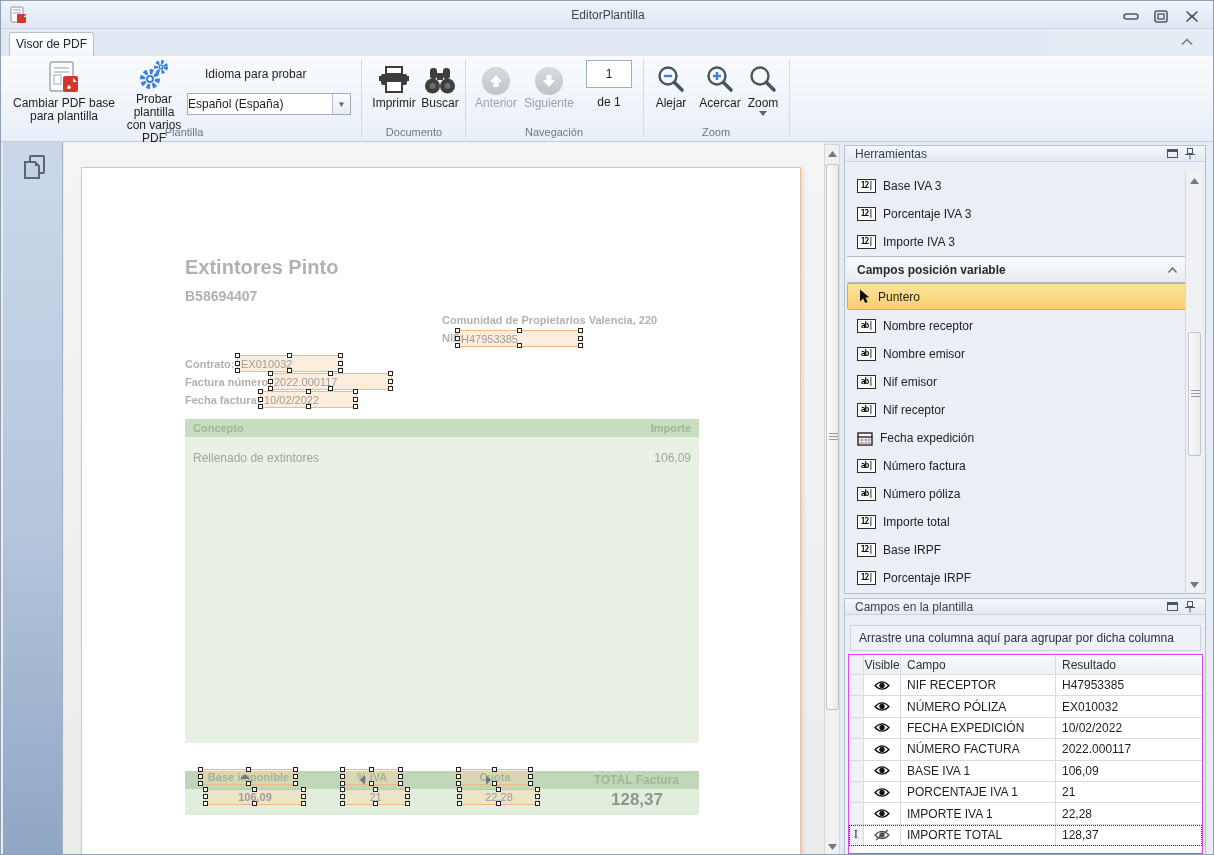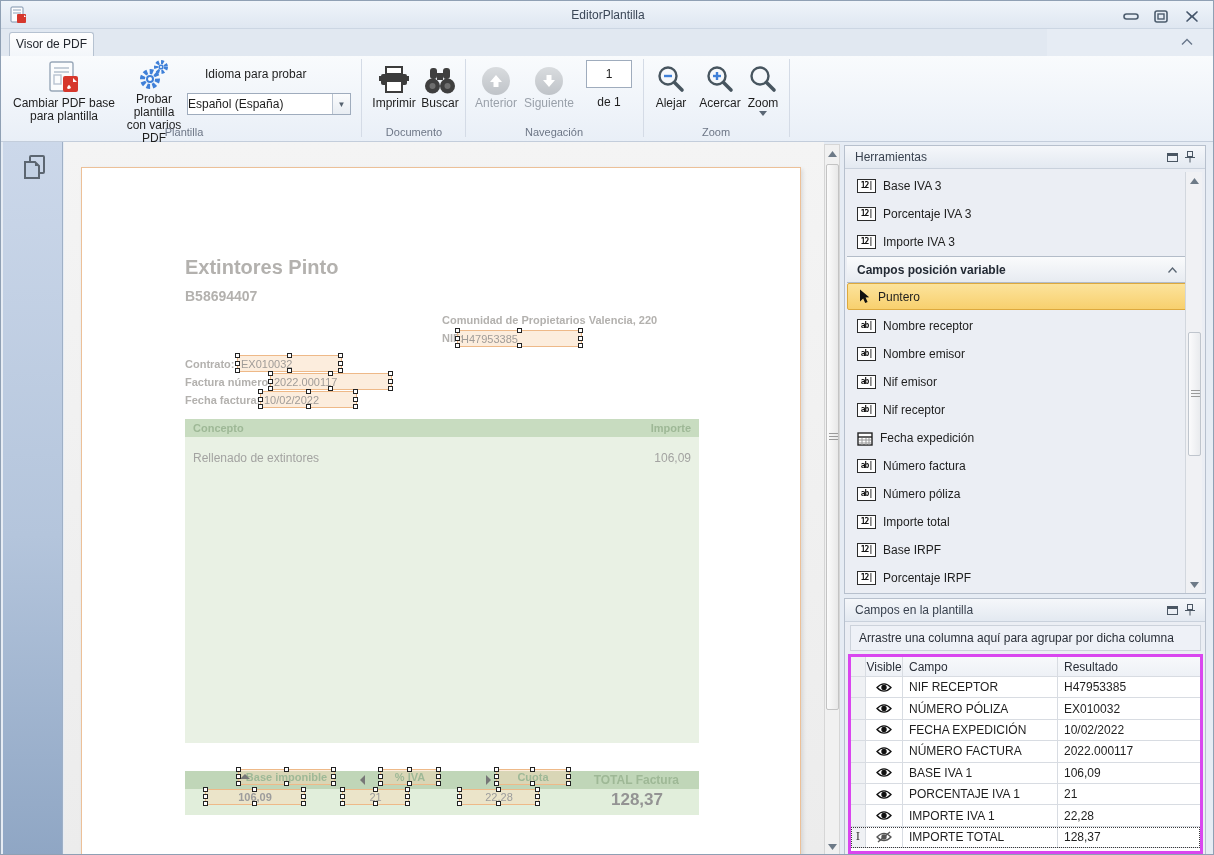--- a/index.html
+++ b/index.html
@@ -69,51 +69,51 @@
   .fieldbox { background:rgba(248,216,180,.45); border:1px solid #eeb988; font-size:11px;
     color:#a09c98; display:flex; align-items:center; }
   .handle { position:absolute; width:5px; height:5px; background:#fff; border:1px solid #222; z-index:6; }
   #concept-hdr { left:103px; top:251px; width:514px; height:18px; background:#c8dcc0;
     color:#9eb896; font-weight:bold; font-size:11px; display:flex; justify-content:space-between;
     align-items:center; padding:0 8px; }
   #concept-body { left:103px; top:269px; width:514px; height:306px; background:#e9f1e4; color:#a3a3a1; }
   #concept-row { display:flex; justify-content:space-between; padding:14px 8px 0 8px; }
   #totals-hdr { left:103px; top:603px; width:514px; height:18px; background:#c0d6b8; }
   #totals-val { left:103px; top:621px; width:514px; height:26px; background:#e1eedb; }
-  .tot-lab { color:#9eb896; font-weight:bold; font-size:11px; justify-content:center;margin-left:38px; }
+  .tot-lab { color:#9eb896; font-weight:bold; font-size:11px; justify-content:center; }
   .tot-val { color:#9c9c9c; justify-content:center; }
   #total-label { right:20px; top:2px; color:#9eb896; font-weight:bold; font-size:12px; }
   #total-value { right:36px; top:1px; color:#939393; font-weight:bold; font-size:17px; }
   .tri { width:0; height:0; border:5px solid transparent; }
 
   
   .panel { background:#ebeef4; border:1px solid #b7c0cd; }
   #tools-panel { left:843px; top:144px; width:362px; height:449px; }
   #fields-panel { left:843px; top:597px; width:362px; height:258px; }
-  .phead { left:0; top:0; right:0; height:23px; background:linear-gradient(#f5f7fa,#e3e9f1);
+  .phead { left:0; top:0; right:0; height:16px; background:linear-gradient(#f5f7fa,#e3e9f1);
     border-bottom:1px solid #c9d1dc; display:flex; align-items:center; padding:0 6px 0 10px; color:#39424f; }
   .phead .sp { flex:1; }
   .picon { width:18px; height:16px; display:flex; align-items:center; justify-content:center; }
 
   .titem { left:4px; width:336px; height:28px; display:flex; align-items:center; gap:7px; padding-left:8px; }
   .mini { width:19px; height:14px; border:1px solid #2b2b2b; background:#fff;
     font-family:"DejaVu Sans Mono", monospace; font-size:8px; font-weight:bold; line-height:12px;
     text-align:center; color:#111; flex:0 0 auto; letter-spacing:-1px; }
   #tools-group-hdr { left:2px; width:340px; height:27px; display:flex; align-items:center;
     background:linear-gradient(#fafbfc,#e7ebf1); border-top:1px solid #b3bcc8; border-bottom:1px solid #b3bcc8;
     font-weight:bold; color:#232a34; padding:0 10px; }
   #tool-puntero { left:2px; width:340px; height:27px; display:flex; align-items:center; gap:8px;
     background:linear-gradient(#fce39c,#f8d06e); border:1px solid #dda93e; border-radius:2px; padding-left:10px; }
   #toolscroll { left:340px; top:26px; width:17px; height:421px; background:#f0f1f4; border-left:1px solid #d2d7de; }
   #toolthumb { left:2px; top:160px; width:13px; height:124px; background:linear-gradient(90deg,#fbfbfc,#e9ebee);
     border:1px solid #bfc5cd; border-radius:2px; }
 
   #group-hint { left:5px; top:26px; width:351px; height:26px; background:#eef1f7;
     border:1px solid #ccd2db; display:flex; align-items:center; padding-left:8px; color:#2a2f38; }
-  #ftable { left:3px; top:55px; width:355px; height:200px; background:#fff; border:3px solid #d946ef; }
+  #ftable { left:3px; top:55px; width:355px; height:200px; background:#fff; border:1px solid #d946ef; }
   .frow { display:flex; height:21.4px; border-bottom:1px solid #d8dce2; }
   .frow.hdr { height:20px; background:linear-gradient(#f7f9fb,#eef1f6); color:#2a2f38; }
   .fc { display:flex; align-items:center; border-right:1px solid #d8dce2; padding-left:6px; overflow:hidden; }
   .c-ind { width:15px; background:#eff1f4; padding-left:0; justify-content:center;
     font-family:"DejaVu Serif", serif; font-size:11px; color:#333; }
   .c-vis { width:37px; justify-content:center; padding-left:0; }
   .c-campo { width:155px; }
   .c-res { flex:1; border-right:none; }
   .frow.selected { outline:1px dotted #3a3a3a; outline-offset:-1px; }
 

